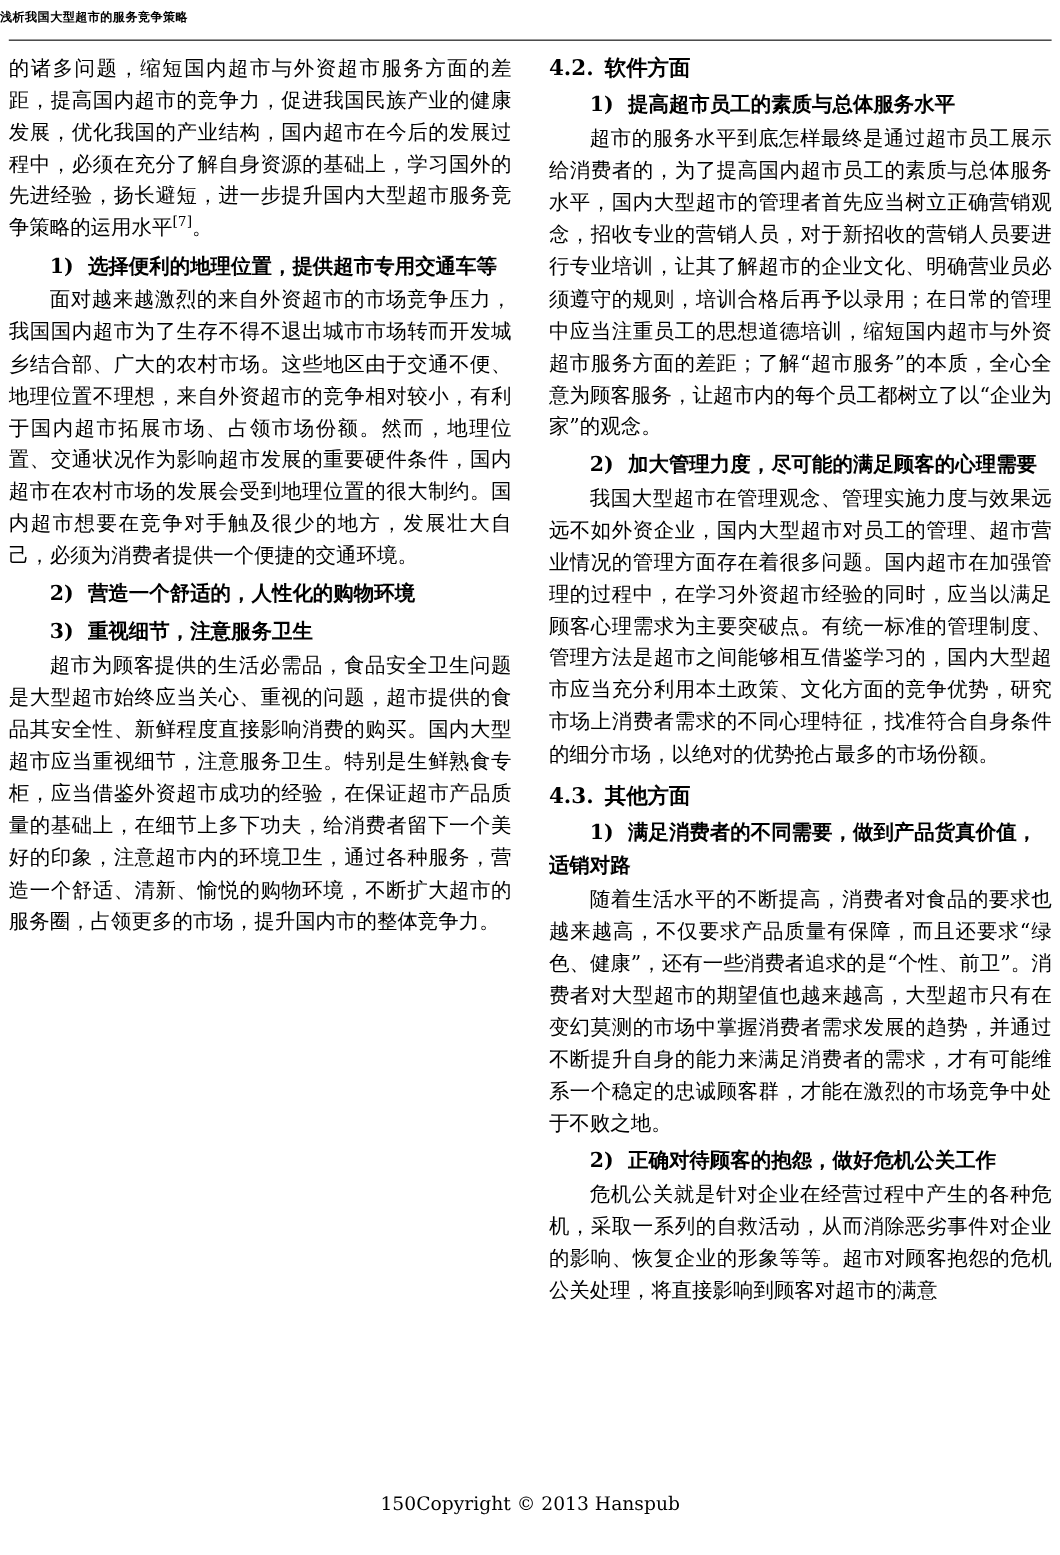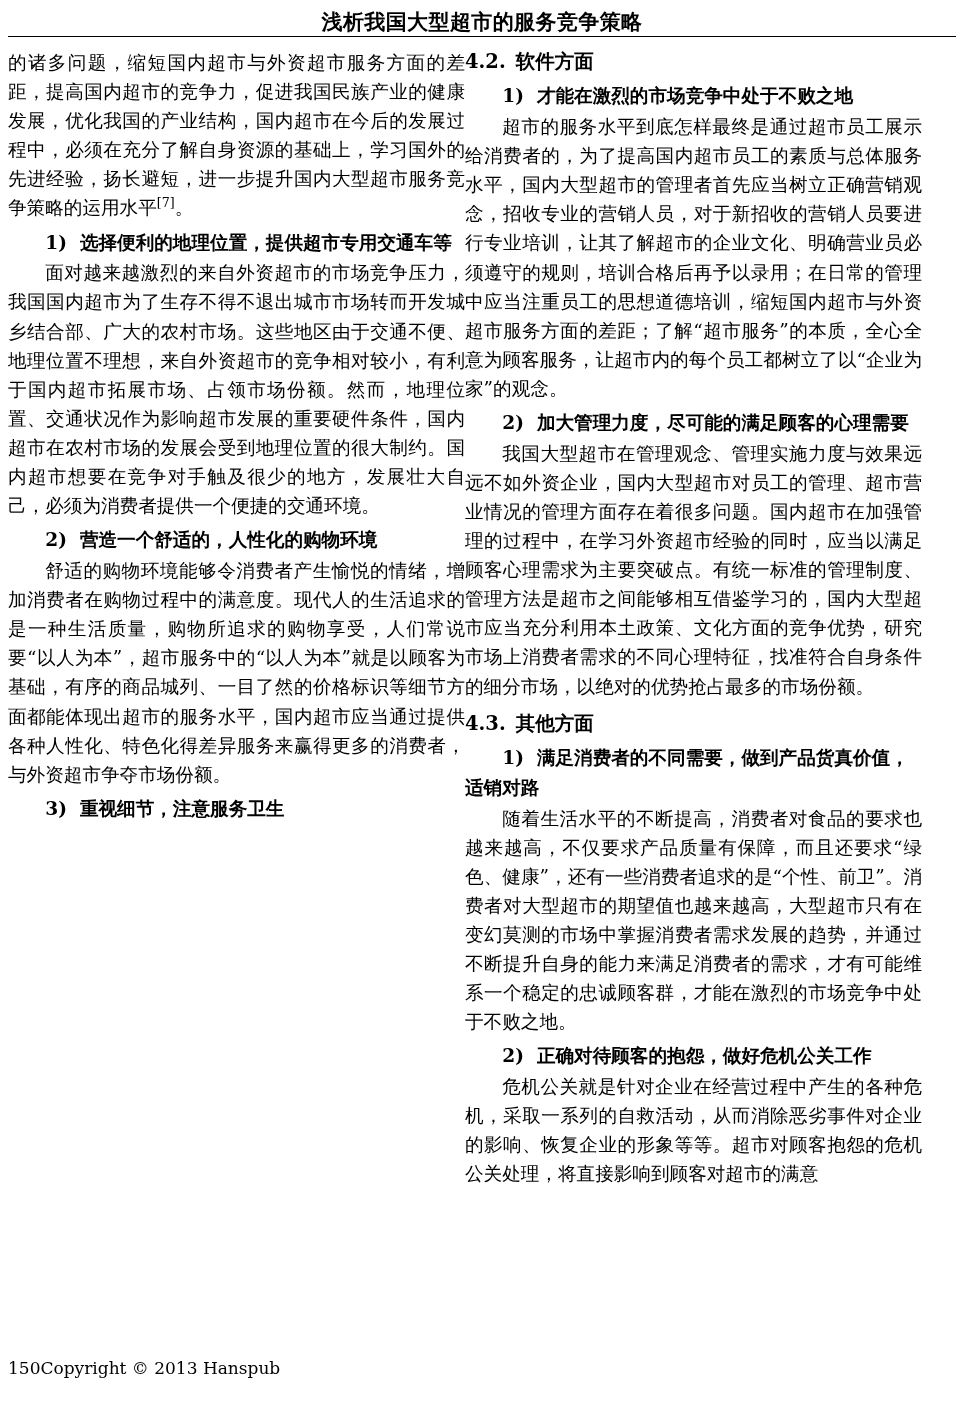--- a/index.html
+++ b/index.html
@@ -22,41 +22,41 @@
     height: 1414px;
     box-sizing: border-box;
     padding: 0;
   }
   
   .runhead {
     position: absolute;
     left: 0;
     top: 8px;
     width: 964px;
-    text-align: center;
-    font-size: 21px;
+    font-size: 11px;
     letter-spacing: 0.4px;
     font-weight: 600;
   }
   .runhead-rule {
     position: absolute;
     left: 8px;
     top: 36px;
     width: 948px;
     height: 1px;
     background: #000;
   }
   
   .columns {
     position: absolute;
     left: 8px;
     top: 48px;
     width: 948px;
     height: 1290px;
     display: flex;
+    gap: 34px;
   }
   .col {
     width: 457px;
     height: 100%;
   }
   p {
     margin: 0;
     font-size: 18.6px;
     line-height: 1.565;
     text-align: justify;
@@ -92,21 +92,21 @@
     vertical-align: super;
     line-height: 0;
   }
   
   .footer {
     position: absolute;
     left: 8px;
     top: 1358px;
     width: 948px;
     display: flex;
-    justify-content: flex-start;
+    justify-content: center;
     align-items: baseline;
     font-size: 17px;
   }
   .footer .pageno { font-family: "DejaVu Serif", serif; }
   .footer .copyright { font-family: "DejaVu Serif", serif; }
 </style>
 </head>
 <body>
 
 <div class="page">
@@ -118,33 +118,33 @@
 
     <div class="col">
 
       <p class="noind"><span>的诸多问题，缩短国内超市与外资超市服务方面的差距，提高国内超市的竞争力，促进我国民族产业的健康发展，优化我国的产业结构，国内超市在今后的发展过程中，必须在充分了解自身资源的基础上，学习国外的先进经验，扬长避短，进一步提升国内大型超市服务竞争策略的运用水平</span><sup>[7]</sup><span>。</span></p>
 
 
       <p class="h3"><span>1)</span>&nbsp;&nbsp;<span>选择便利的地理位置，提供超市专用交通车等</span></p>
       <p class="ind">面对越来越激烈的来自外资超市的市场竞争压力，我国国内超市为了生存不得不退出城市市场转而开发城乡结合部、广大的农村市场。这些地区由于交通不便、地理位置不理想，来自外资超市的竞争相对较小，有利于国内超市拓展市场、占领市场份额。然而，地理位置、交通状况作为影响超市发展的重要硬件条件，国内超市在农村市场的发展会受到地理位置的很大制约。国内超市想要在竞争对手触及很少的地方，发展壮大自己，必须为消费者提供一个便捷的交通环境。</p>
 
       <p class="h3"><span>2)</span>&nbsp;&nbsp;<span>营造一个舒适的，人性化的购物环境</span></p>
-      <p class="ind">舒适的购物环境能够令消费者产生愉悦的情绪，增加消费者在购物过程中的满意度。现代人的生活追求的是一种生活质量，购物所追求的购物享受，人们常说要“以人为本”，超市服务中的“以人为本”就是以顾客为基础，有序的商品城列、一目了然的价格标识等细节方面都能体现出超市的服务水平，国内超市应当通过提供各种人性化、特色化得差异服务来赢得更多的消费者，与外资超市争夺市场份额。</p>
 
       <p class="h3"><span>3)</span>&nbsp;&nbsp;<span>重视细节，注意服务卫生</span></p>
+      <p class="ind">超市为顾客提供的生活必需品，食品安全卫生问题是大型超市始终应当关心、重视的问题，超市提供的食品其安全性、新鲜程度直接影响消费的购买。国内大型超市应当重视细节，注意服务卫生。特别是生鲜熟食专柜，应当借鉴外资超市成功的经验，在保证超市产品质量的基础上，在细节上多下功夫，给消费者留下一个美好的印象，注意超市内的环境卫生，通过各种服务，营造一个舒适、清新、愉悦的购物环境，不断扩大超市的服务圈，占领更多的市场，提升国内市的整体竞争力。</p>
 
     </div>
 
     <div class="col">
 
       <div class="h2" style="margin-top:0;">
         <span class="num">4.2.</span><span>软件方面</span>
       </div>
 
-      <p class="h3"><span>1)</span>&nbsp;&nbsp;<span>才能在激烈的市场竞争中处于不败之地</span></p>
+      <p class="h3"><span>1)</span>&nbsp;&nbsp;<span>提高超市员工的素质与总体服务水平</span></p>
       <p class="ind">超市的服务水平到底怎样最终是通过超市员工展示给消费者的，为了提高国内超市员工的素质与总体服务水平，国内大型超市的管理者首先应当树立正确营销观念，招收专业的营销人员，对于新招收的营销人员要进行专业培训，让其了解超市的企业文化、明确营业员必须遵守的规则，培训合格后再予以录用；在日常的管理中应当注重员工的思想道德培训，缩短国内超市与外资超市服务方面的差距；了解“超市服务”的本质，全心全意为顾客服务，让超市内的每个员工都树立了以“企业为家”的观念。</p>
 
       <p class="h3"><span>2)</span>&nbsp;&nbsp;<span>加大管理力度，尽可能的满足顾客的心理需要</span></p>
       <p class="ind">我国大型超市在管理观念、管理实施力度与效果远远不如外资企业，国内大型超市对员工的管理、超市营业情况的管理方面存在着很多问题。国内超市在加强管理的过程中，在学习外资超市经验的同时，应当以满足顾客心理需求为主要突破点。有统一标准的管理制度、管理方法是超市之间能够相互借鉴学习的，国内大型超市应当充分利用本土政策、文化方面的竞争优势，研究市场上消费者需求的不同心理特征，找准符合自身条件的细分市场，以绝对的优势抢占最多的市场份额。</p>
 
       <div class="h2">
         <span class="num">4.3.</span><span>其他方面</span>
       </div>
 
       <p class="h3"><span>1)</span>&nbsp;&nbsp;<span>满足消费者的不同需要，做到产品货真价值，</span></p>

